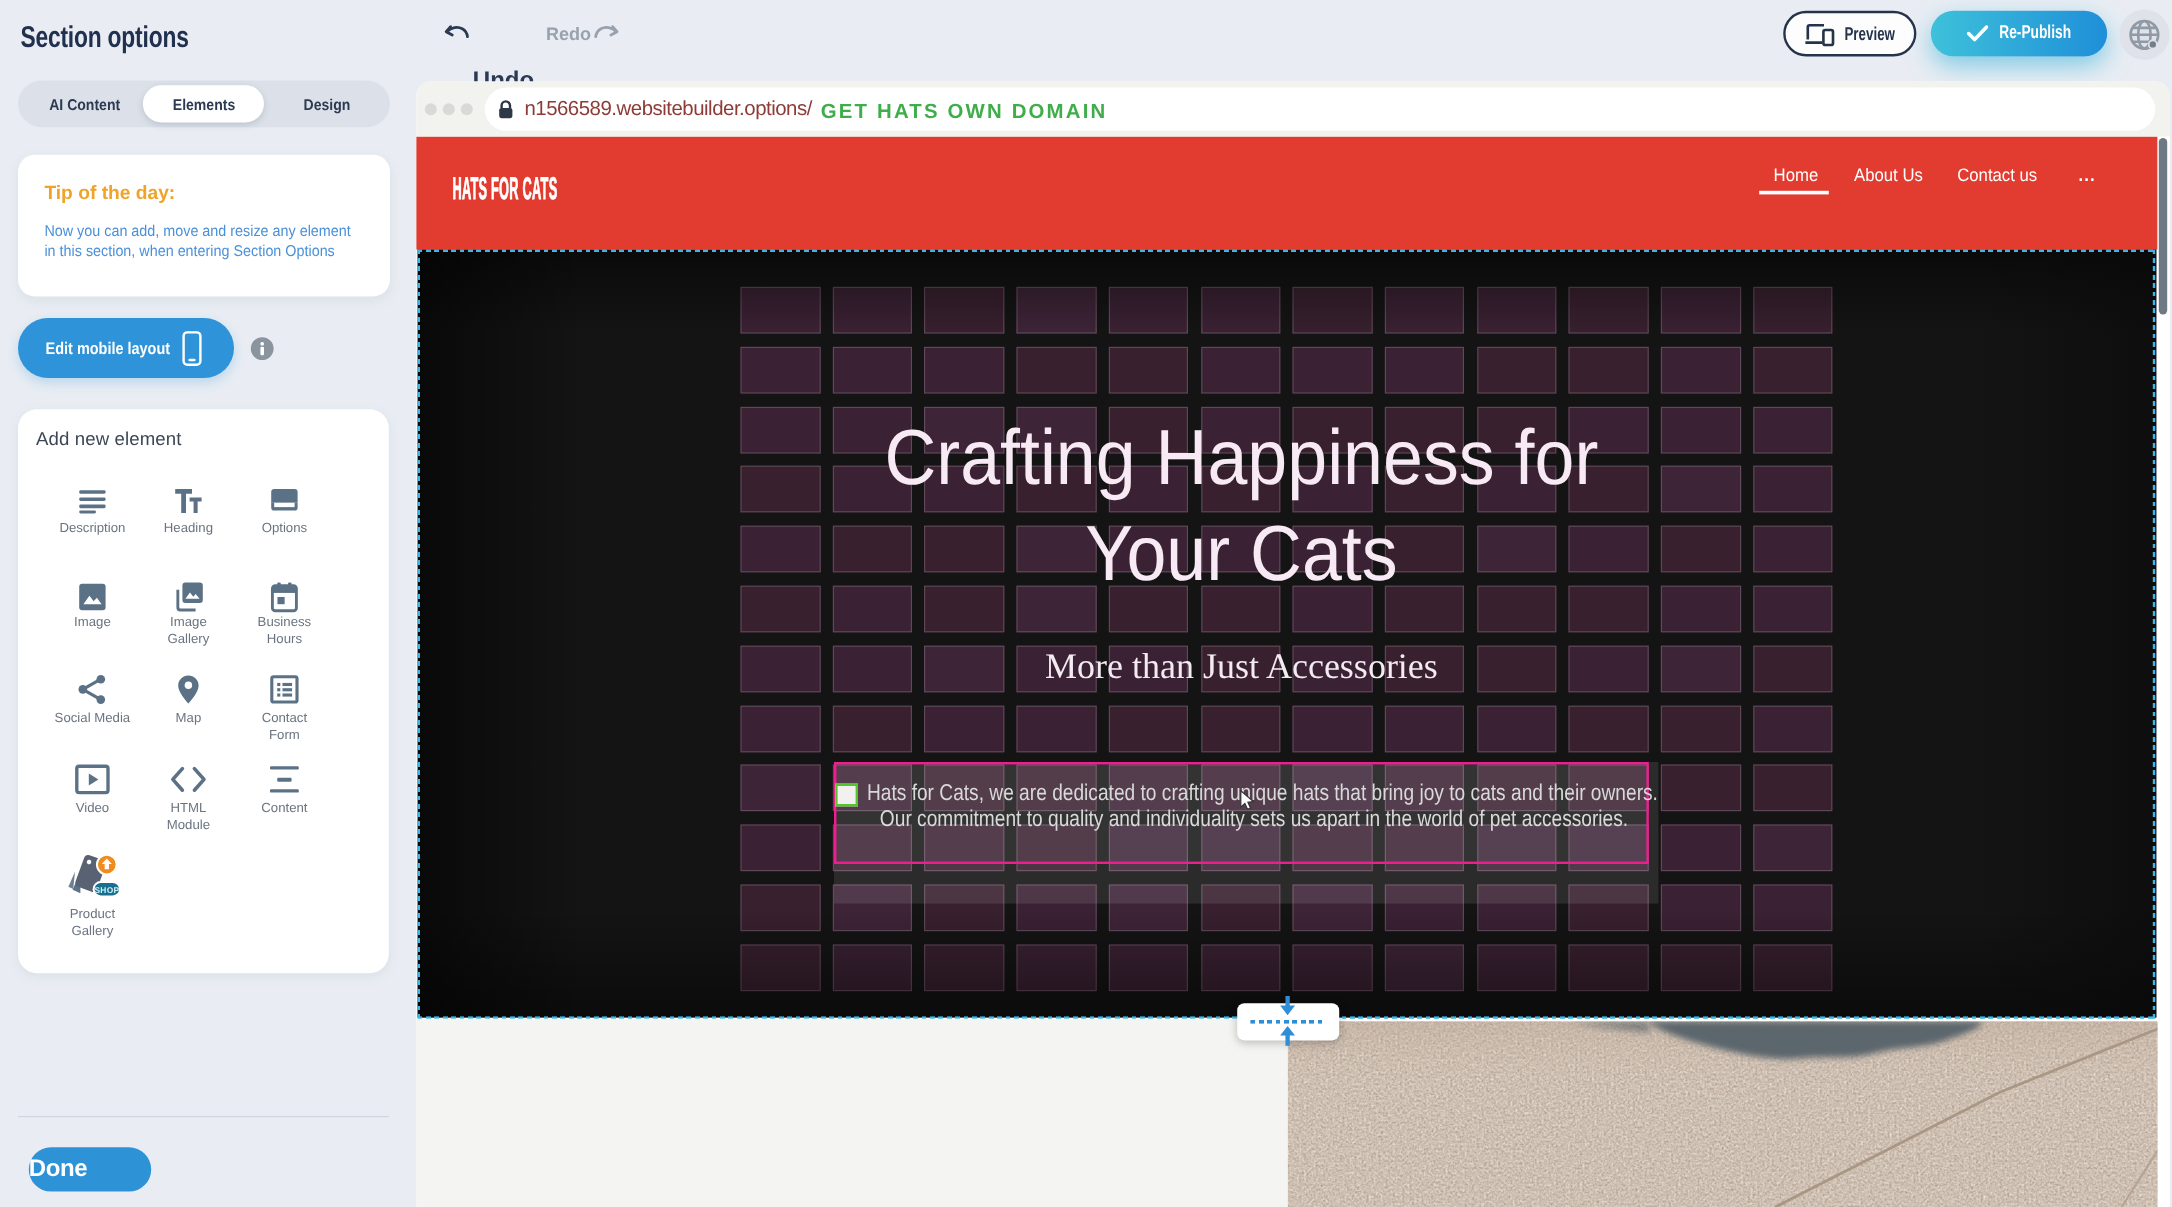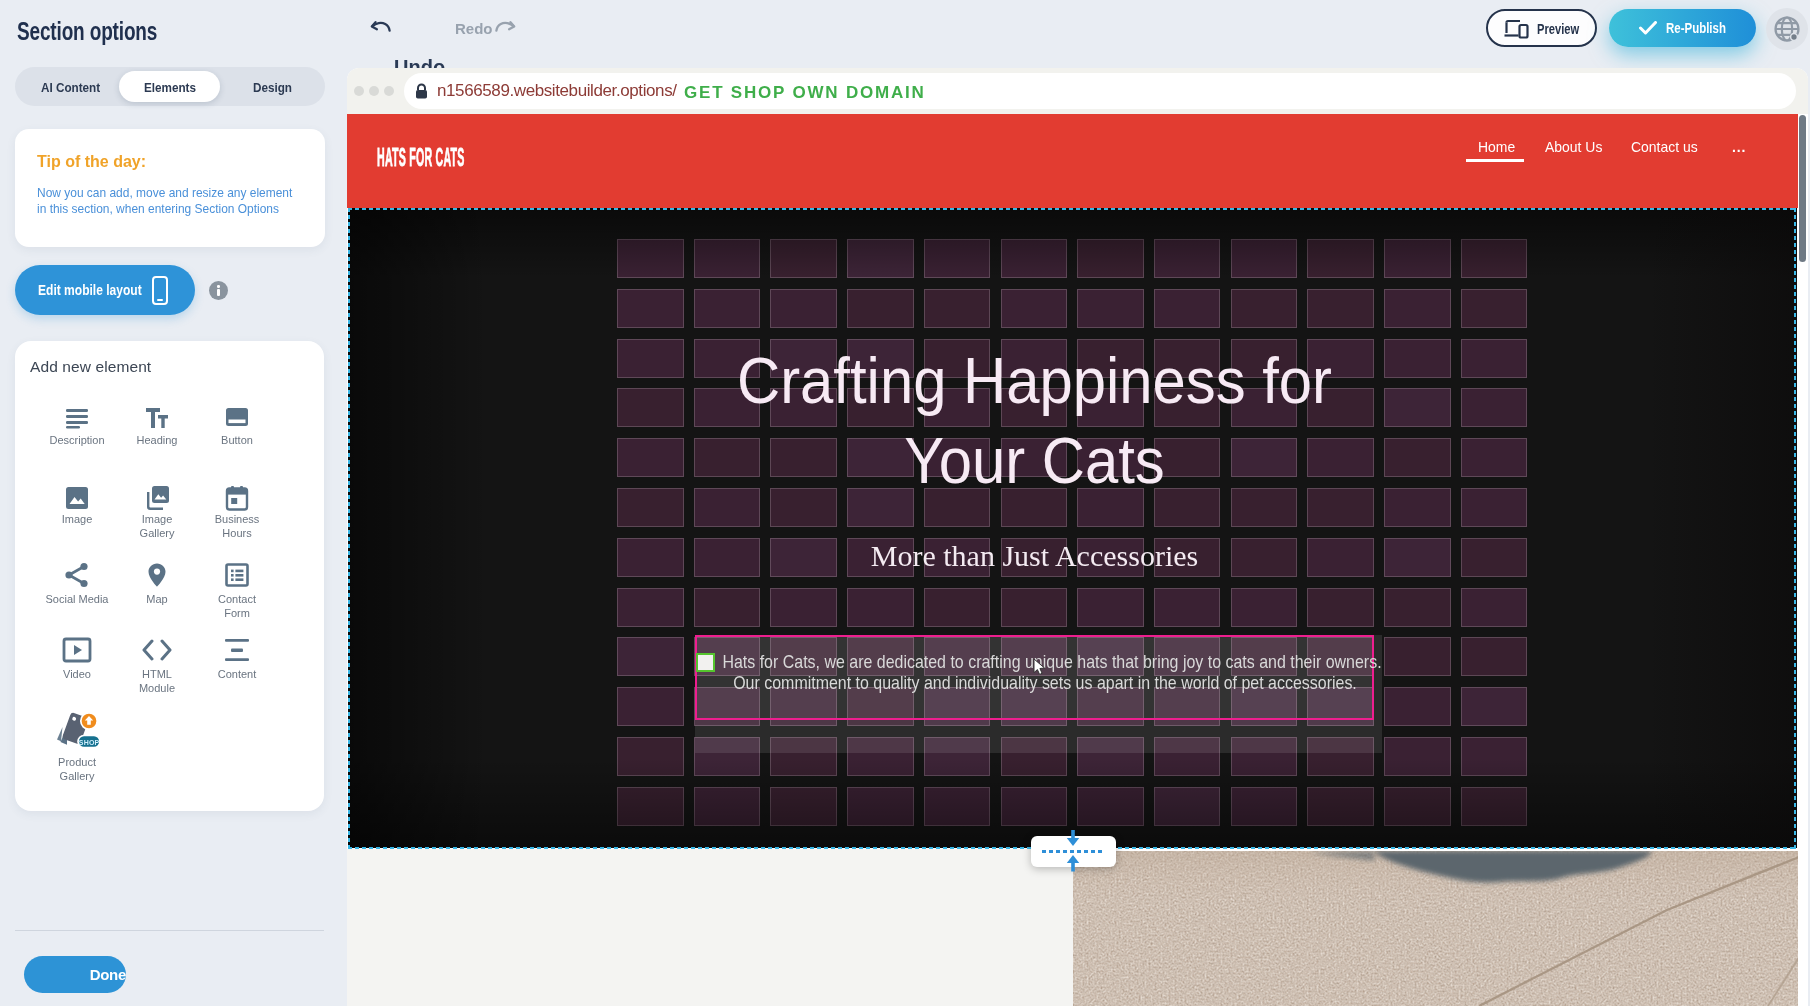--- a/index.html
+++ b/index.html
@@ -29,21 +29,21 @@
 .phone { position:absolute; left:137px; top:10.5px; width:15.5px; height:29px; border:2.3px solid #fff; border-radius:4px; }
 .phone:after { content:""; position:absolute; left:3px; bottom:1.5px; width:6px; height:2.4px; background:#fff; border-radius:1px; }
 .info { left:209px; top:281px; width:19px; height:19px; border-radius:50%; background:#8a949e; }
 .info:before { content:""; position:absolute; left:8.2px; top:4px; width:2.6px; height:2.6px; background:#fff; border-radius:50%; }
 .info:after { content:""; position:absolute; left:8.2px; top:8px; width:2.6px; height:7px; background:#fff; border-radius:1px; }
 .addcard { left:15px; top:341px; width:309px; height:470px; background:#fff; border-radius:16px; box-shadow:0 3px 10px rgba(70,90,120,.08); }
 .addtitle { left:30px; top:358px; font-size:15.5px; color:#3c4654; font-weight:500; letter-spacing:0.1px; }
 .el { position:absolute; transform:translate(-50%,-50%); }
 .ellab { position:absolute; transform:translateX(-50%); font-size:11px; line-height:13.5px; color:#6a7480; text-align:center; white-space:nowrap; }
 .sep { left:15px; top:930px; width:309px; height:1px; background:#cfd5de; }
-.btn-done { left:24px; top:956px; width:102px; height:37px; background:#2d93d6; border-radius:19px; color:#fff; font-size:15px; font-weight:bold; text-align:right; line-height:37px; letter-spacing:-0.3px; }
+.btn-done { left:24px; top:956px; width:102px; height:37px; background:#2d93d6; border-radius:19px; color:#fff; font-size:20px; font-weight:bold; text-align:left; line-height:37px; letter-spacing:-0.3px; }
 
 
 .bwin { left:347px; top:68px; width:1461px; height:938px; background:#fff; border-radius:12px 12px 0 0; }
 .urlbar { left:347px; top:68px; width:1461px; height:46px; background:#f2f2ee; border-radius:12px 12px 0 0; }
 .dot { position:absolute; top:86px; width:10px; height:10px; border-radius:50%; background:#d9dad7; }
 .urlpill { left:404px; top:73px; width:1392px; height:36px; background:#fff; border-radius:18px; }
 .urltext { left:437px; top:81px; font-size:17px; color:#8d3b36; letter-spacing:-0.4px; }
 .domtext { left:684px; top:83px; font-size:17px; font-weight:bold; color:#3fae4a; letter-spacing:1.8px; }
 
 
@@ -151,21 +151,21 @@
 <div class="el" style="left:157px;top:420px"><svg width="28" height="28" viewBox="0 0 28 28" fill="none">
         <path d="M3 4h14v4h-5v16h-4V8H3z" fill="#5b7286"></path>
         <path d="M15 11h10v3.4h-3.3V24h-3.4V14.4H15z" fill="#5b7286"></path>
       </svg></div>
 <div class="ellab" style="left:157px;top:434px">Heading</div>
 <div class="el" style="left:237px;top:420px"><svg width="28" height="28" viewBox="0 0 28 28" fill="none">
         <path d="M3 6.5a2.5 2.5 0 012.5-2.5h17A2.5 2.5 0 0125 6.5V15H3z" fill="#5b7286"></path>
         <path d="M3 15h22v4.5a2.5 2.5 0 01-2.5 2.5h-17A2.5 2.5 0 013 19.5z" fill="#5b7286"></path>
         <rect x="5.5" y="15.5" width="17" height="3.6" fill="#fff"></rect>
       </svg></div>
-<div class="ellab" style="left:237px;top:434px">Button</div>
+<div class="ellab" style="left:237px;top:434px">Options</div>
 <div class="el" style="left:77px;top:500px"><svg width="28" height="28" viewBox="0 0 28 28" fill="none">
         <rect x="3" y="3" width="22" height="22" rx="2.5" fill="#5b7286"></rect>
         <path d="M6.5 20l5-7 3.6 4.6 2.6-3 4 5.4z" fill="#fff"></path>
       </svg></div>
 <div class="ellab" style="left:77px;top:513px">Image</div>
 <div class="el" style="left:157px;top:500px"><svg width="28" height="28" viewBox="0 0 28 28" fill="none">
         <path d="M4 8v15a3 3 0 003 3h13v-2.4H7.5A1.1 1.1 0 016.4 22.5V8z" fill="#5b7286"></path>
         <rect x="9" y="2" width="17" height="17" rx="2.5" fill="#5b7286"></rect>
         <path d="M11.5 15.5l3.8-5.2 2.8 3.4 2-2.2 3.2 4z" fill="#fff"></path>
       </svg></div>
@@ -237,21 +237,21 @@
 <div class="abs urlbar"></div>
 <div class="abs dot" style="left:354px"></div>
 <div class="abs dot" style="left:369px"></div>
 <div class="abs dot" style="left:384px"></div>
 <div class="abs urlpill"></div>
 <svg class="abs" style="left:414px;top:83px" width="15" height="17" viewBox="0 0 15 17">
     <path d="M4 7V5a3.5 3.5 0 017 0v2" stroke="#2d3748" stroke-width="2" fill="none"></path>
     <rect x="2" y="7" width="11" height="8.5" rx="1.8" fill="#2d3748"></rect>
   </svg>
 <div class="abs urltext">n1566589.websitebuilder.options/</div>
-<div class="abs domtext">GET SHOP OWN DOMAIN</div>
+<div class="abs domtext">GET HATS OWN DOMAIN</div>
 
 <div class="abs header"></div>
 <div class="abs logo">HATS FOR CATS</div>
 <div class="abs nav" style="left:1478px">Home</div>
 <div class="abs nav" style="left:1545px">About Us</div>
 <div class="abs nav" style="left:1631px">Contact us</div>
 <div class="abs nav" style="left:1732px;font-weight:bold;letter-spacing:1px">...</div>
 <div class="abs nav-ul"></div>
 
 <div class="abs hero">

